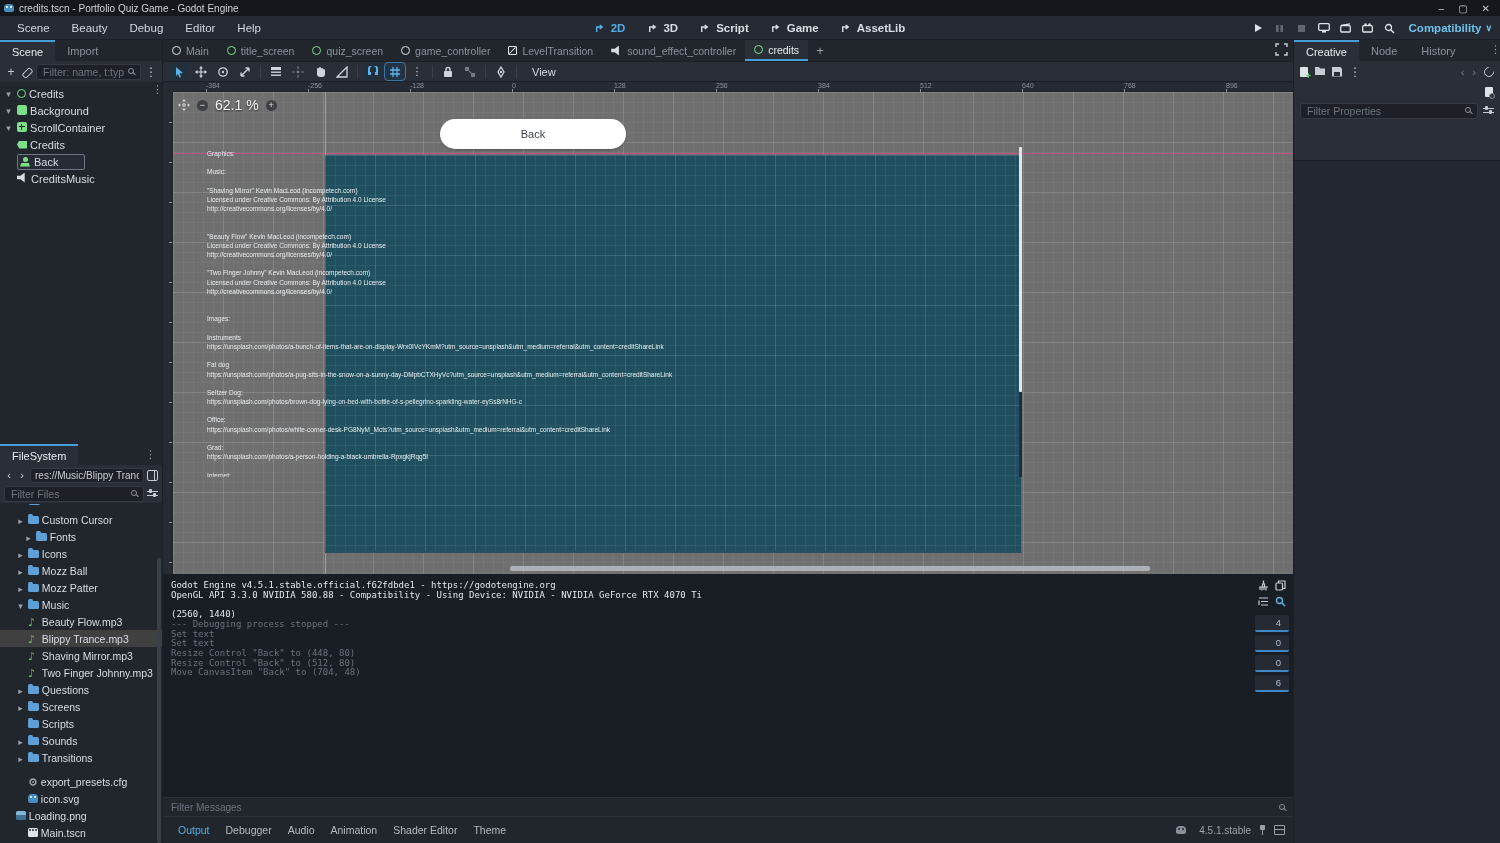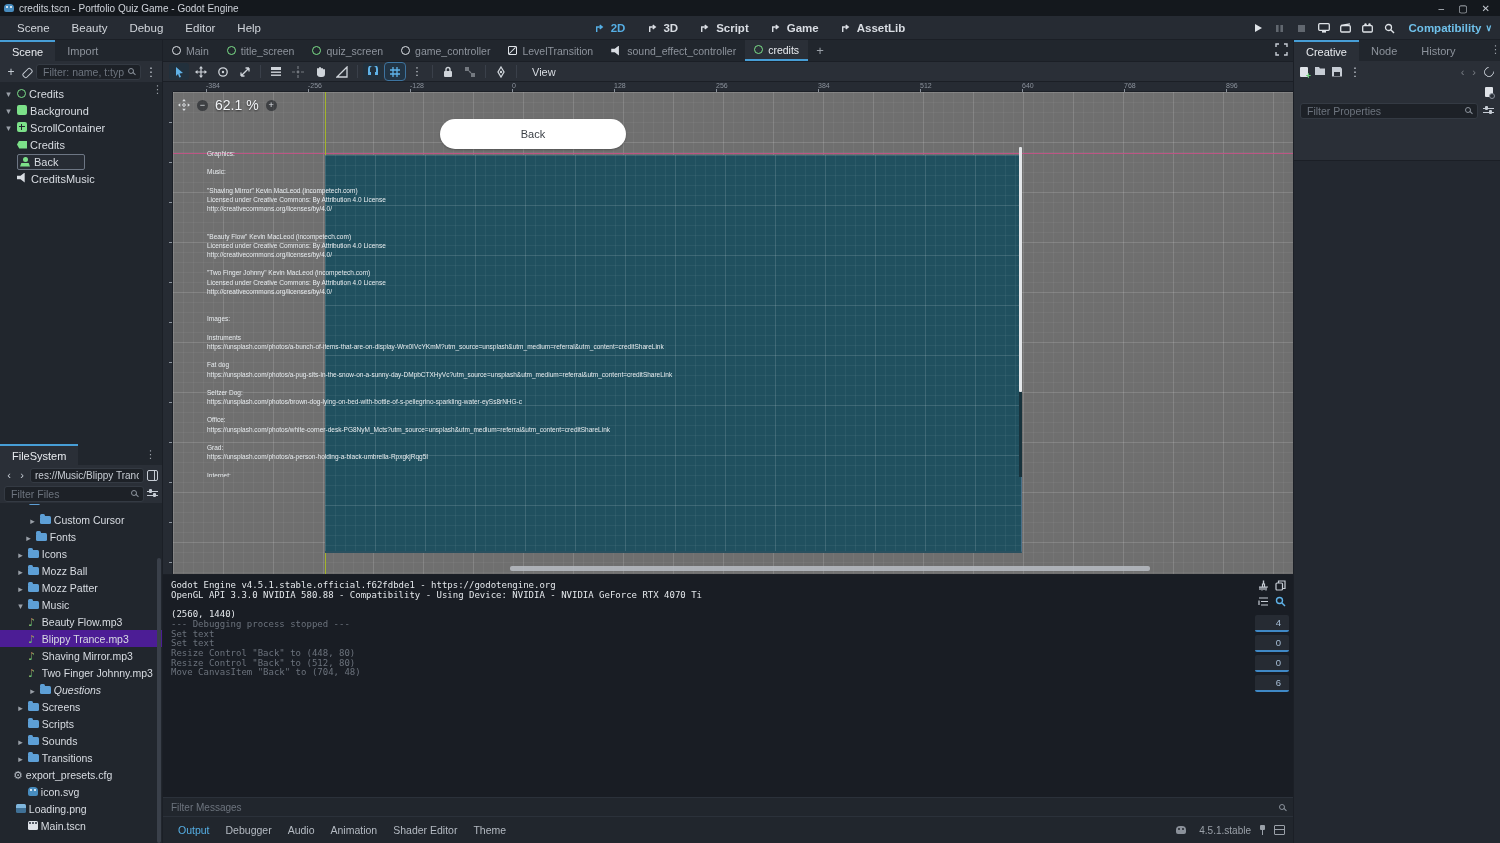--- a/index.html
+++ b/index.html
@@ -93,21 +93,21 @@
   
   .fs-nav { height:18px; display:flex; align-items:center; gap:3px; padding:0 4px; margin-top:1px;}
   .fs-arrow { color:#c6ccd4; font-size:11px; width:10px; text-align:center; }
   .fs-path { flex:1; height:15px; background:#1d2127; border:1px solid #343a43; border-radius:3px; color:#c8cdd4;
     font-size:10px; padding:0 4px; outline:none; min-width:0; font-family:"Liberation Sans",sans-serif;}
   .i-split { width:11px; height:11px; border:1.3px solid #c6ccd4; border-radius:2px; position:relative; flex:none;}
   .i-split::after{ content:""; position:absolute; right:2px; top:0; bottom:0; width:1.3px; background:#c6ccd4; }
   .fs-list { background:#21262d; height:344px; overflow:hidden; position:relative; padding-top:1px; }
   .frow { height:17px; display:flex; align-items:center; gap:4px; color:#d8dce2; font-size:10.5px; white-space:nowrap; padding-right:8px;}
   .frow .chev { width:9px; font-size:8px; text-align:center; flex:none;}
-  .frow.selected { background:#4c1d95; }
+  .frow.selected { background:#404040; }
   .frow.clipped { height:7px; overflow:hidden; align-items:flex-start; }
   .frow.clipped .clipwrap { margin-top:-9px; display:flex; align-items:center; gap:4px; }
   .fs-scroll { position:absolute; right:1px; top:55px; width:4px; height:285px; background:#3a404a; border-radius:2px; }
 
   
   .center { position:absolute; left:163px; top:40px; width:1130px; height:803px; background:#6d28d9; }
   .scene-tabbar { height:21px; display:flex; align-items:stretch; background:#21262d; position:relative;}
   .stab { display:flex; align-items:center; gap:5px; padding:0 9px; color:#8d939c; font-size:10.5px; white-space:nowrap; }
   .stab.active { background:#2a2f37; color:#e8ebef; border-bottom:2px solid #479ed6; }
   .stab-plus { display:flex; align-items:center; padding:0 8px; color:#9aa0a8; font-size:13px; }
@@ -437,21 +437,21 @@
     <div>
 
         <div class="frow clipped" style="padding-left: 16px;">
           <span class="clipwrap">
             <span class="chev ico ico-right"></span>
             <span class="ico ico-folder"></span>
             <span></span>
           </span>
         </div>
 
-        <div class="frow" style="padding-left: 28px;">
+        <div class="frow" style="padding-left: 16px;">
           <span class="clipwrap">
             <span class="chev ico ico-right"></span>
             <span class="ico ico-folder"></span>
             <span>Custom Cursor</span>
           </span>
         </div>
 
         <div class="frow" style="padding-left: 24px;">
           <span class="clipwrap">
             <span class="chev ico ico-right"></span>
@@ -517,21 +517,21 @@
         </div>
 
         <div class="frow" style="padding-left: 16px;">
           <span class="clipwrap">
             <span class="chev ico"></span>
             <span class="ico ico-note"></span>
             <span>Two Finger Johnny.mp3</span>
           </span>
         </div>
 
-        <div class="frow" style="padding-left: 28px; font-style: italic;">
+        <div class="frow" style="padding-left: 16px;">
           <span class="clipwrap">
             <span class="chev ico ico-right"></span>
             <span class="ico ico-folder"></span>
             <span>Questions</span>
           </span>
         </div>
 
         <div class="frow" style="padding-left: 16px;">
           <span class="clipwrap">
             <span class="chev ico ico-right"></span>
@@ -557,21 +557,21 @@
         </div>
 
         <div class="frow" style="padding-left: 16px;">
           <span class="clipwrap">
             <span class="chev ico ico-right"></span>
             <span class="ico ico-folder"></span>
             <span>Transitions</span>
           </span>
         </div>
 
-        <div class="frow" style="padding-left: 1px;">
+        <div class="frow" style="padding-left: 16px; margin-top: 7px;">
           <span class="clipwrap">
             <span class="chev ico"></span>
             <span class="ico ico-gear"></span>
             <span>export_presets.cfg</span>
           </span>
         </div>
 
         <div class="frow" style="padding-left: 16px;">
           <span class="clipwrap">
             <span class="chev ico"></span>

